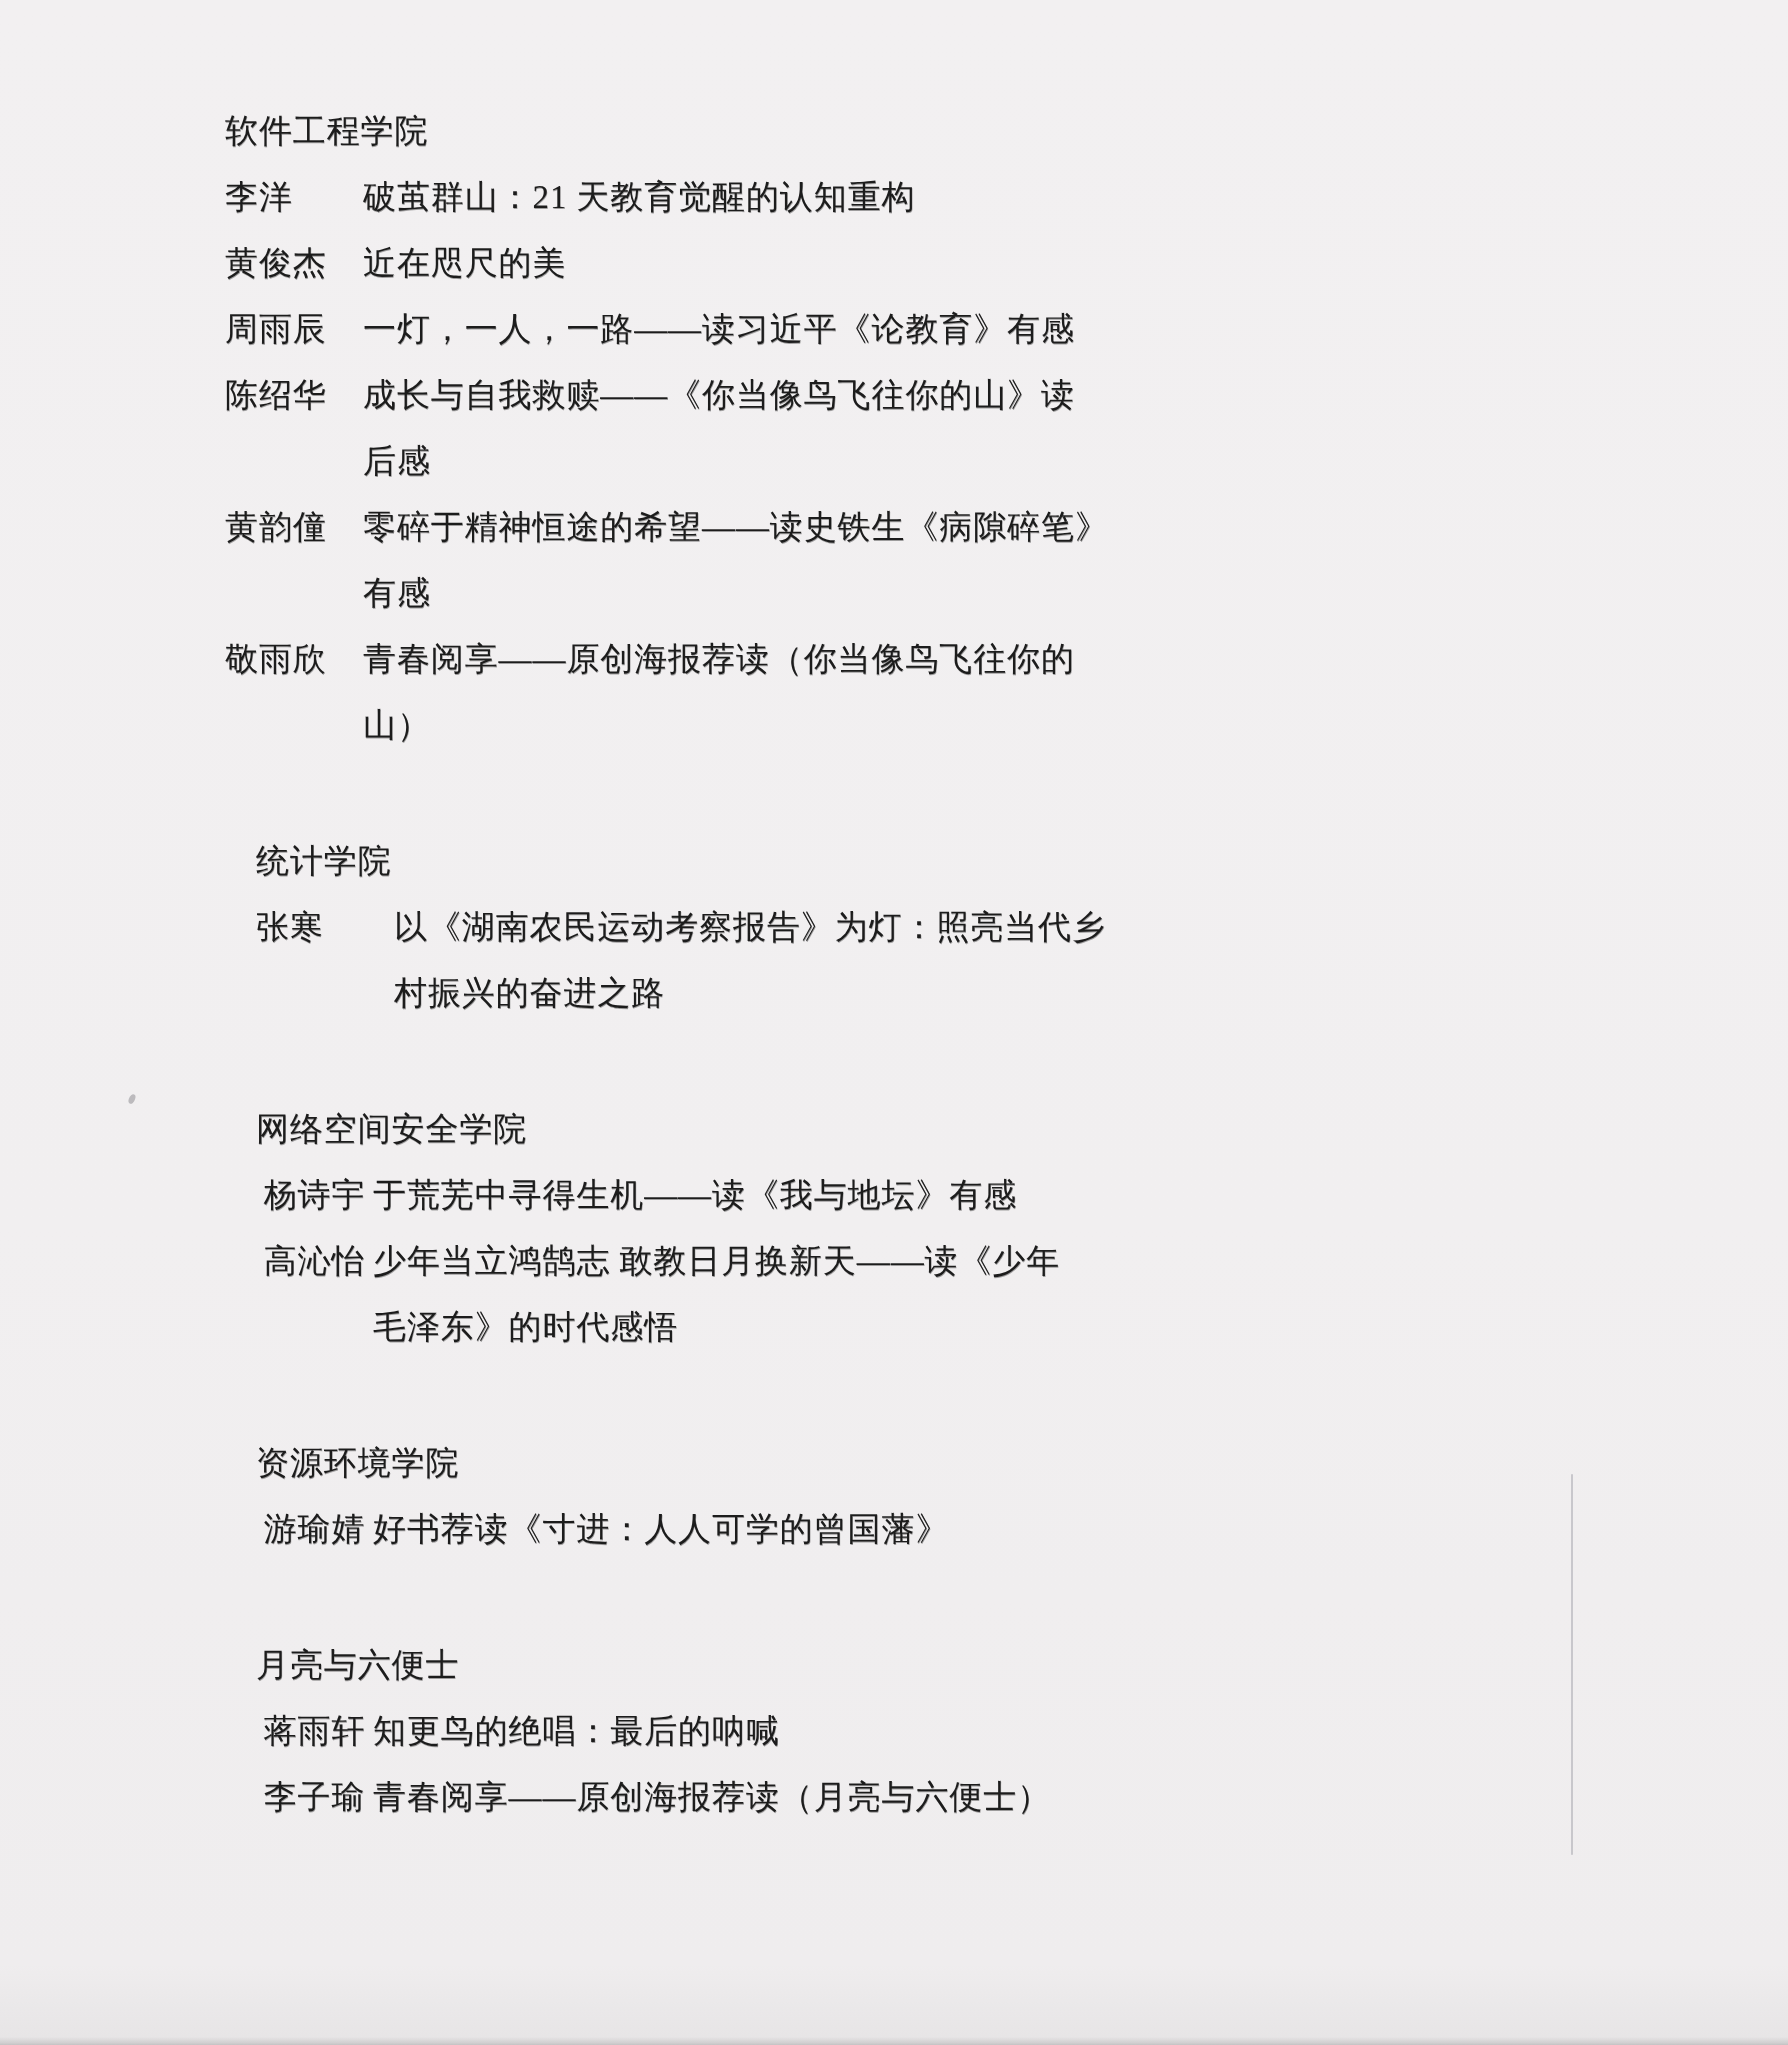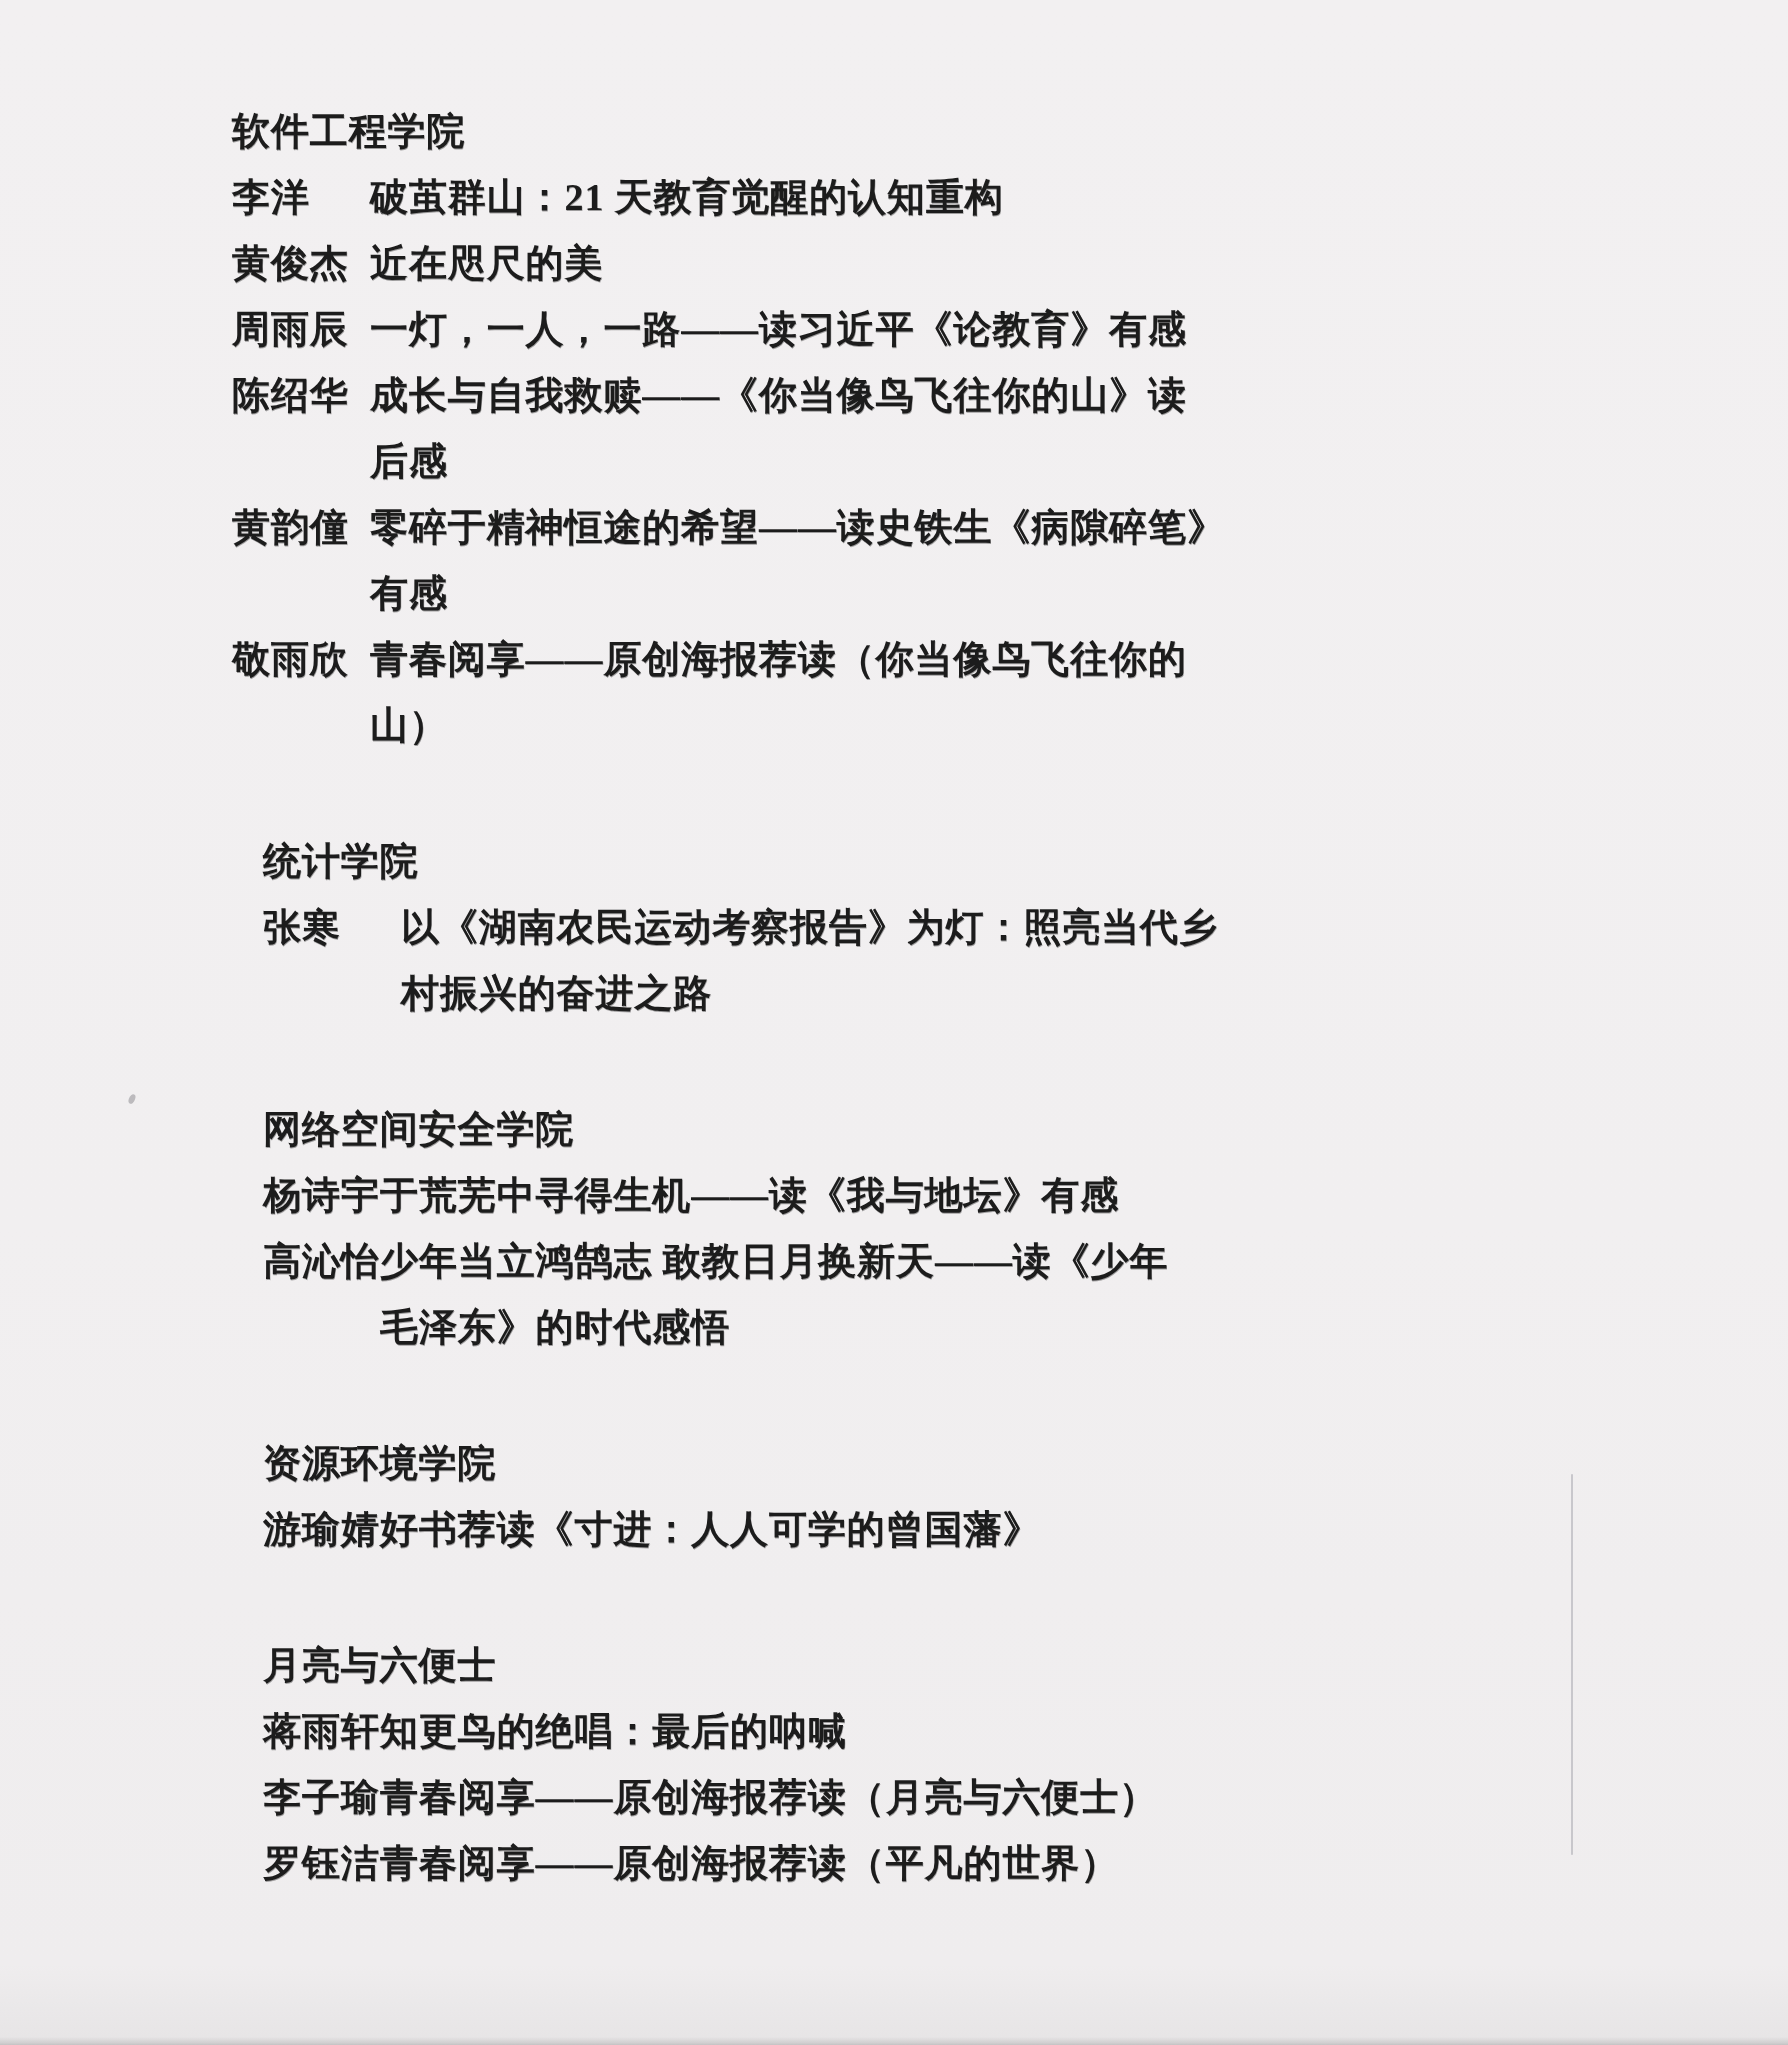--- a/index.html
+++ b/index.html
@@ -15,25 +15,25 @@
   }
   .page {
     position: relative;
     width: 1789px;
     height: 2046px;
     background: linear-gradient(180deg, #f2f0f1 0%, #f1eff0 60%, #efedee 96%, #e6e4e5 100%);
     color: #1c1c1c;
   }
   .content {
     position: absolute;
-    left: 232px;
+    left: 225px;
     top: 98px;
     width: 1380px;
-    font-size: 38px;
-    font-weight: 700;
+    font-size: 33px;
+    font-weight: 400;
     line-height: 66px;
     text-shadow: 0.5px 0.5px 0 rgba(20,20,20,0.38);
     letter-spacing: 0.9px;
   }
   .section {
     margin: 0;
   }
   .section + .section {
     margin-top: 70px;
     margin-left: 31px;
@@ -199,26 +199,20 @@
         </div>
       </div>
 
       <div class="row">
         <div class="name">李子瑜</div>
         <div class="title">
           <div class="tline">青春阅享——原创海报荐读（月亮与六便士）</div>
         </div>
       </div>
 
-      <div class="row">
-        <div class="name">罗钰洁</div>
-        <div class="title">
-          <div class="tline">青春阅享——原创海报荐读（平凡的世界）</div>
-        </div>
-      </div>
     </div>
 
   </div>
 
   <div class="edge-line"></div>
   <div class="speck"></div>
   <div class="bottom-shadow"></div>
 
 </div>
 

